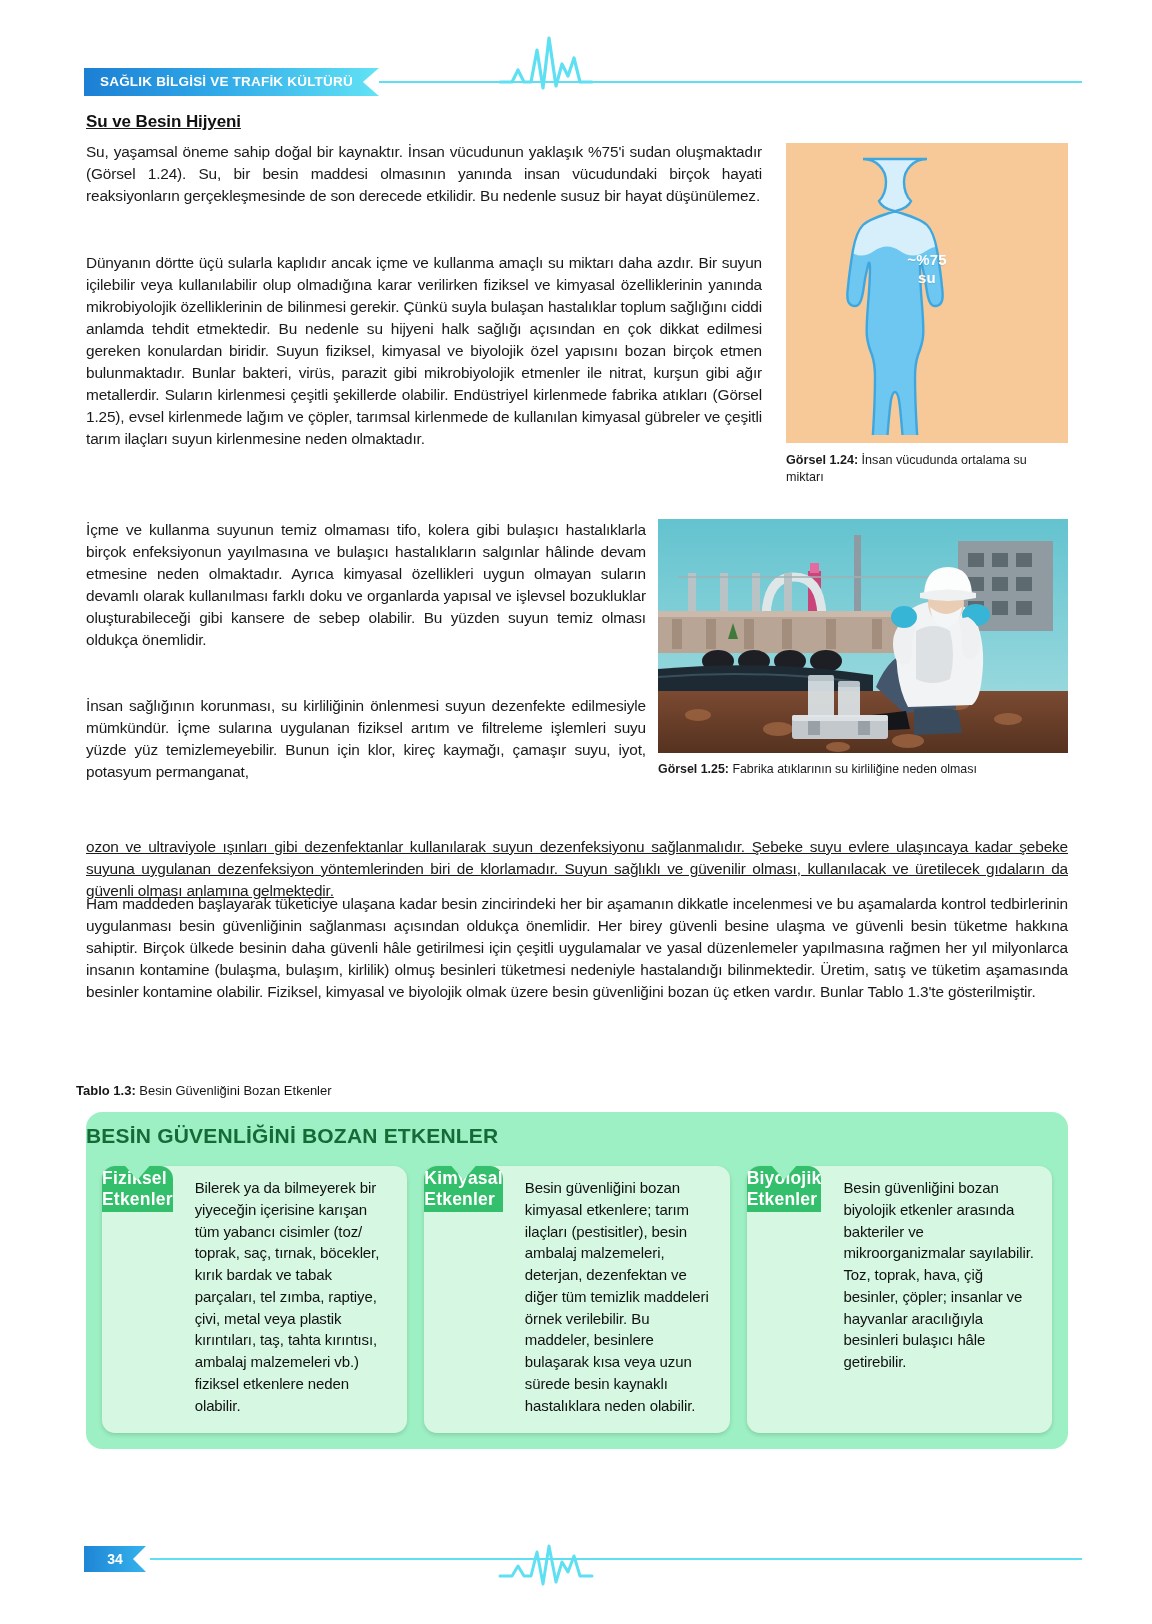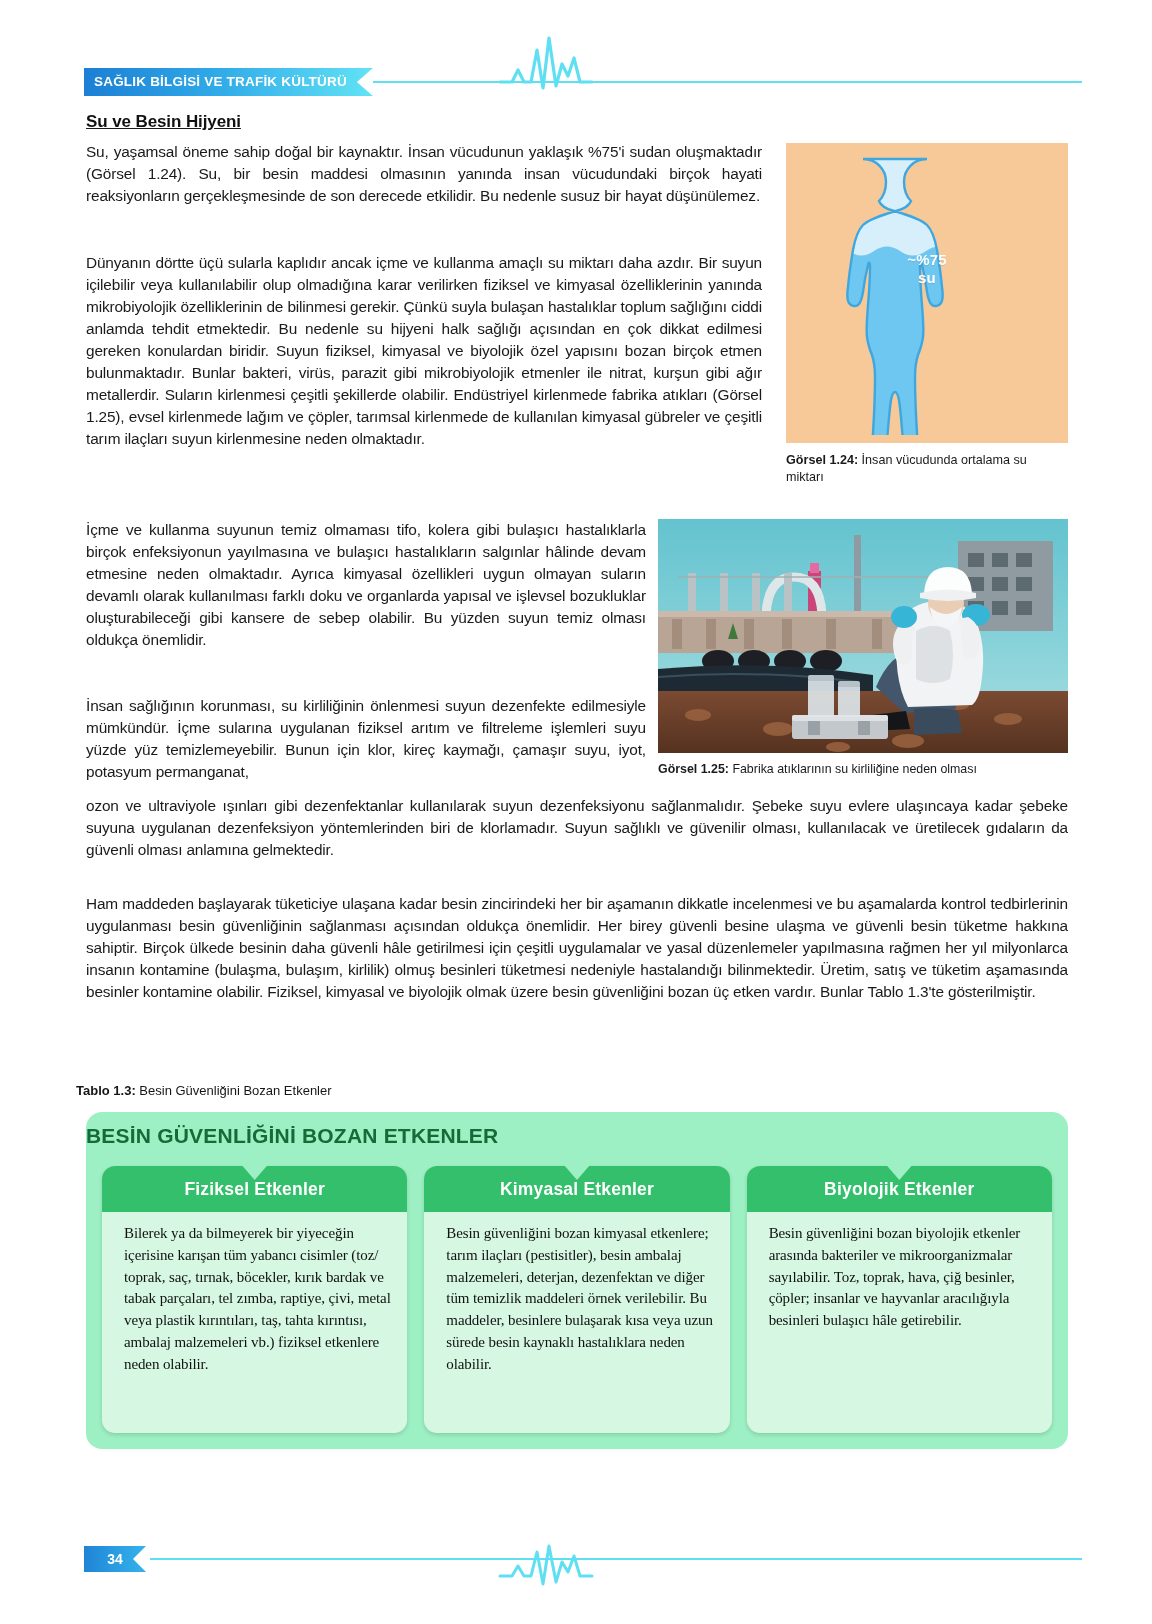--- a/index.html
+++ b/index.html
@@ -10,21 +10,21 @@
     font-family: "Liberation Sans", sans-serif;
     color: #1b1b1b;
     overflow: hidden;
   }
   .page { position: relative; width: 1152px; height: 1624px; background: #fff; }
 
   
   .header { position: absolute; left: 0; top: 30px; width: 1152px; height: 60px; }
   .header-banner {
     position: absolute; left: 84px; top: 38px;
-    height: 28px; padding: 0 26px 0 10px;
+    height: 28px; padding: 0 26px 0 16px;
     background: linear-gradient(90deg, #1c7fd4 0%, #2fa9e8 45%, #62e3f5 100%);
     color: #ffffff;
     font-size: 13.5px; font-weight: bold; letter-spacing: .2px;
     line-height: 28px;
     white-space: nowrap;
     clip-path: polygon(0 0, 100% 0, 100% 100%, 0 100%, 0 100%);
     box-shadow: 0 5px 7px -4px rgba(0,0,0,.45);
   }
   .header-banner::after {
     content: ""; position: absolute; right: 0; top: 0;
@@ -105,21 +105,21 @@
   .cards {
     position: absolute; left: 16px; right: 16px; top: 54px; bottom: 16px;
     display: flex; gap: 17px;
   }
   .card {
     flex: 1 1 0; position: relative;
     background: #d6f7e2;
     border-radius: 13px;
     box-shadow: 0 2px 4px rgba(0,0,0,.14);
     overflow: visible;
-    display: flex; flex-direction: column;
+    display: flex; flex-direction: row;
   }
   .card-head {
     position: relative;
     background: #33bf6b;
     border-radius: 13px 13px 0 0;
     height: 46px;
     display: flex; align-items: center; justify-content: center;
     color: #ffffff; font-size: 17.5px; font-weight: bold;
     letter-spacing: .2px;
   }
@@ -128,21 +128,20 @@
     transform: translateX(-50%);
     width: 26px; height: 15px;
     background: #9df0c3;
     clip-path: polygon(0 0, 100% 0, 50% 100%);
   }
   .card-body {
     flex: 1 1 auto;
     padding: 11px 13px 10px 22px;
     font-size: 15px; line-height: 1.45; color: #111;
     letter-spacing: -.1px;
-    font-family: Liberation Serif, serif;
   }
 
   
   .footer { position: absolute; left: 0; bottom: 44px; width: 1152px; height: 40px; }
   .pagenum {
     position: absolute; left: 84px; top: 6px;
     width: 62px; height: 26px;
     background: linear-gradient(90deg, #1f85d6 0%, #35b3ec 100%);
     color: #fff; font-size: 14px; font-weight: bold;
     line-height: 26px; text-align: center;
@@ -343,21 +342,21 @@
           <rect x="180" y="162" width="22" height="6" rx="2" fill="#b6c2c8"></rect>
         </g>
       </svg>
     </div>
     <div class="caption">
       <b>Görsel 1.25:</b>
       <span>Fabrika atıklarının su kirliliğine neden olması</span>
     </div>
   </div>
 
-  <div class="col-left" style="top:795px; width:982px;">
+  <div class="col-left" style="top:836px; width:982px;text-decoration:underline;">
     <p class="body">ozon ve ultraviyole ışınları gibi dezenfektanlar kullanılarak suyun dezenfeksiyonu sağlanmalıdır. Şebeke suyu evlere ulaşıncaya kadar şebeke suyuna uygulanan dezenfeksiyon yöntemlerinden biri de klorlamadır. Suyun sağlıklı ve güvenilir olması, kullanılacak ve üretilecek gıdaların da güvenli olması anlamına gelmektedir.</p>
   </div>
 
   <div class="col-left" style="top:893px; width:982px;">
     <p class="body">Ham maddeden başlayarak tüketiciye ulaşana kadar besin zincirindeki her bir aşamanın dikkatle incelenmesi ve bu aşamalarda kontrol tedbirlerinin uygulanması besin güvenliğinin sağlanması açısından oldukça önemlidir. Her birey güvenli besine ulaşma ve güvenli besin tüketme hakkına sahiptir. Birçok ülkede besinin daha güvenli hâle getirilmesi için çeşitli uygulamalar ve yasal düzenlemeler yapılmasına rağmen her yıl milyonlarca insanın kontamine (bulaşma, bulaşım, kirlilik) olmuş besinleri tüketmesi nedeniyle hastalandığı bilinmektedir. Üretim, satış ve tüketim aşamasında besinler kontamine olabilir. Fiziksel, kimyasal ve biyolojik olmak üzere besin güvenliğini bozan üç etken vardır. Bunlar Tablo 1.3'te gösterilmiştir.</p>
   </div>
 
   <div class="tablo-label">
     <b>Tablo 1.3:</b>
     <span>Besin Güvenliğini Bozan Etkenler</span>

